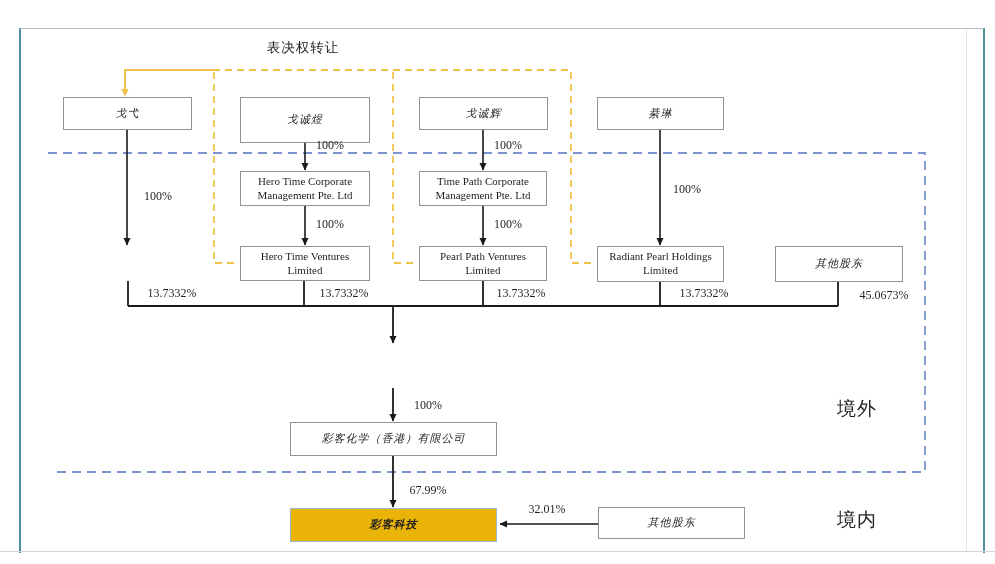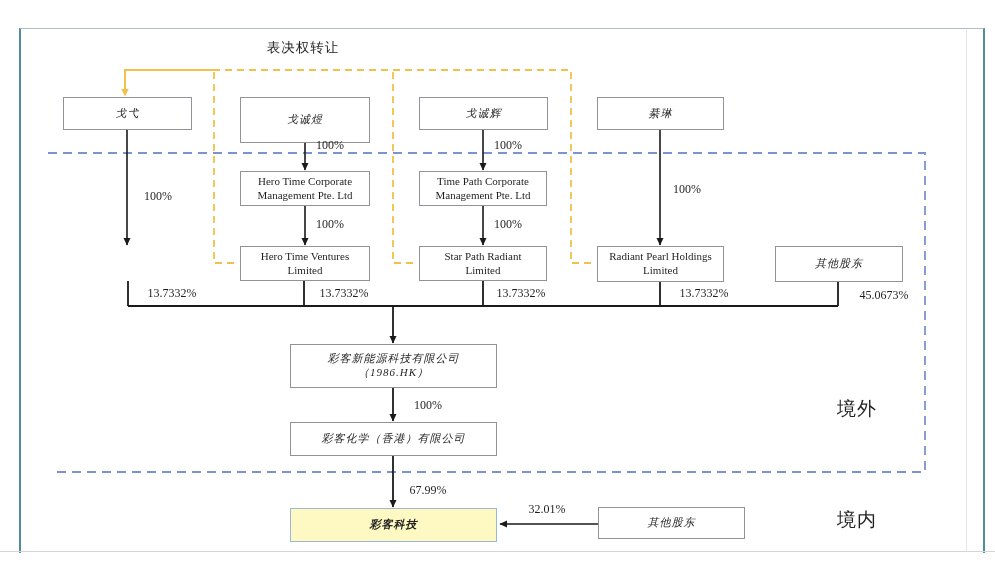--- a/index.html
+++ b/index.html
@@ -19,21 +19,21 @@
   svg.lines{position:absolute;left:0;top:0;z-index:1;}
   .node{
     position:absolute;z-index:2;box-sizing:border-box;
     border:1px solid #909499;background:#ffffff;
     display:flex;flex-direction:column;align-items:center;justify-content:center;
     text-align:center;line-height:1.25;
   }
   .cn{font-size:11px;letter-spacing:1px;font-style:italic;}
   .en{font-size:11px;letter-spacing:0;}
   .node .ln{display:block;white-space:nowrap;}
-  .highlight{background:#fef9c3;border:1px solid #98b9d4;font-weight:bold;}
+  .highlight{background:#eab308;border:1px solid #98b9d4;font-weight:bold;}
   .lbl{
     position:absolute;z-index:3;transform:translate(-50%,-50%);
     font-size:12px;white-space:nowrap;
   }
   .title-lbl{font-size:13.5px;letter-spacing:1px;font-family:"Liberation Serif",serif;}
   .region-lbl{font-size:19px;letter-spacing:1px;}
 </style>
 </head>
 <body>
 
@@ -96,35 +96,31 @@
   <div class="node en" style="left:419px;top:171px;width:128px;height:35px">
     <span class="ln">Time Path Corporate</span>
     <span class="ln">Management Pte. Ltd</span>
   </div>
 
   <div class="node en" style="left:240px;top:246px;width:130px;height:35px">
     <span class="ln">Hero Time Ventures</span>
     <span class="ln">Limited</span>
   </div>
   <div class="node en" style="left:419px;top:246px;width:128px;height:35px">
-    <span class="ln">Star Path Radiant</span>
+    <span class="ln">Pearl Path Ventures</span>
     <span class="ln">Limited</span>
   </div>
   <div class="node en" style="left:597px;top:246px;width:127px;height:36px">
     <span class="ln">Radiant Pearl Holdings</span>
     <span class="ln">Limited</span>
   </div>
   <div class="node cn" style="left:775px;top:246px;width:128px;height:36px">
     <span class="ln">其他股东</span>
   </div>
 
-  <div class="node cn" style="left:290px;top:344px;width:207px;height:44px">
-    <span class="ln">彩客新能源科技有限公司</span>
-    <span class="ln">（1986.HK）</span>
-  </div>
   <div class="node cn" style="left:290px;top:422px;width:207px;height:34px">
     <span class="ln">彩客化学（香港）有限公司</span>
   </div>
   <div class="node cn highlight" style="left:290px;top:508px;width:207px;height:34px">
     <span class="ln">彩客科技</span>
   </div>
   <div class="node cn" style="left:598px;top:507px;width:147px;height:32px">
     <span class="ln">其他股东</span>
   </div>
 

